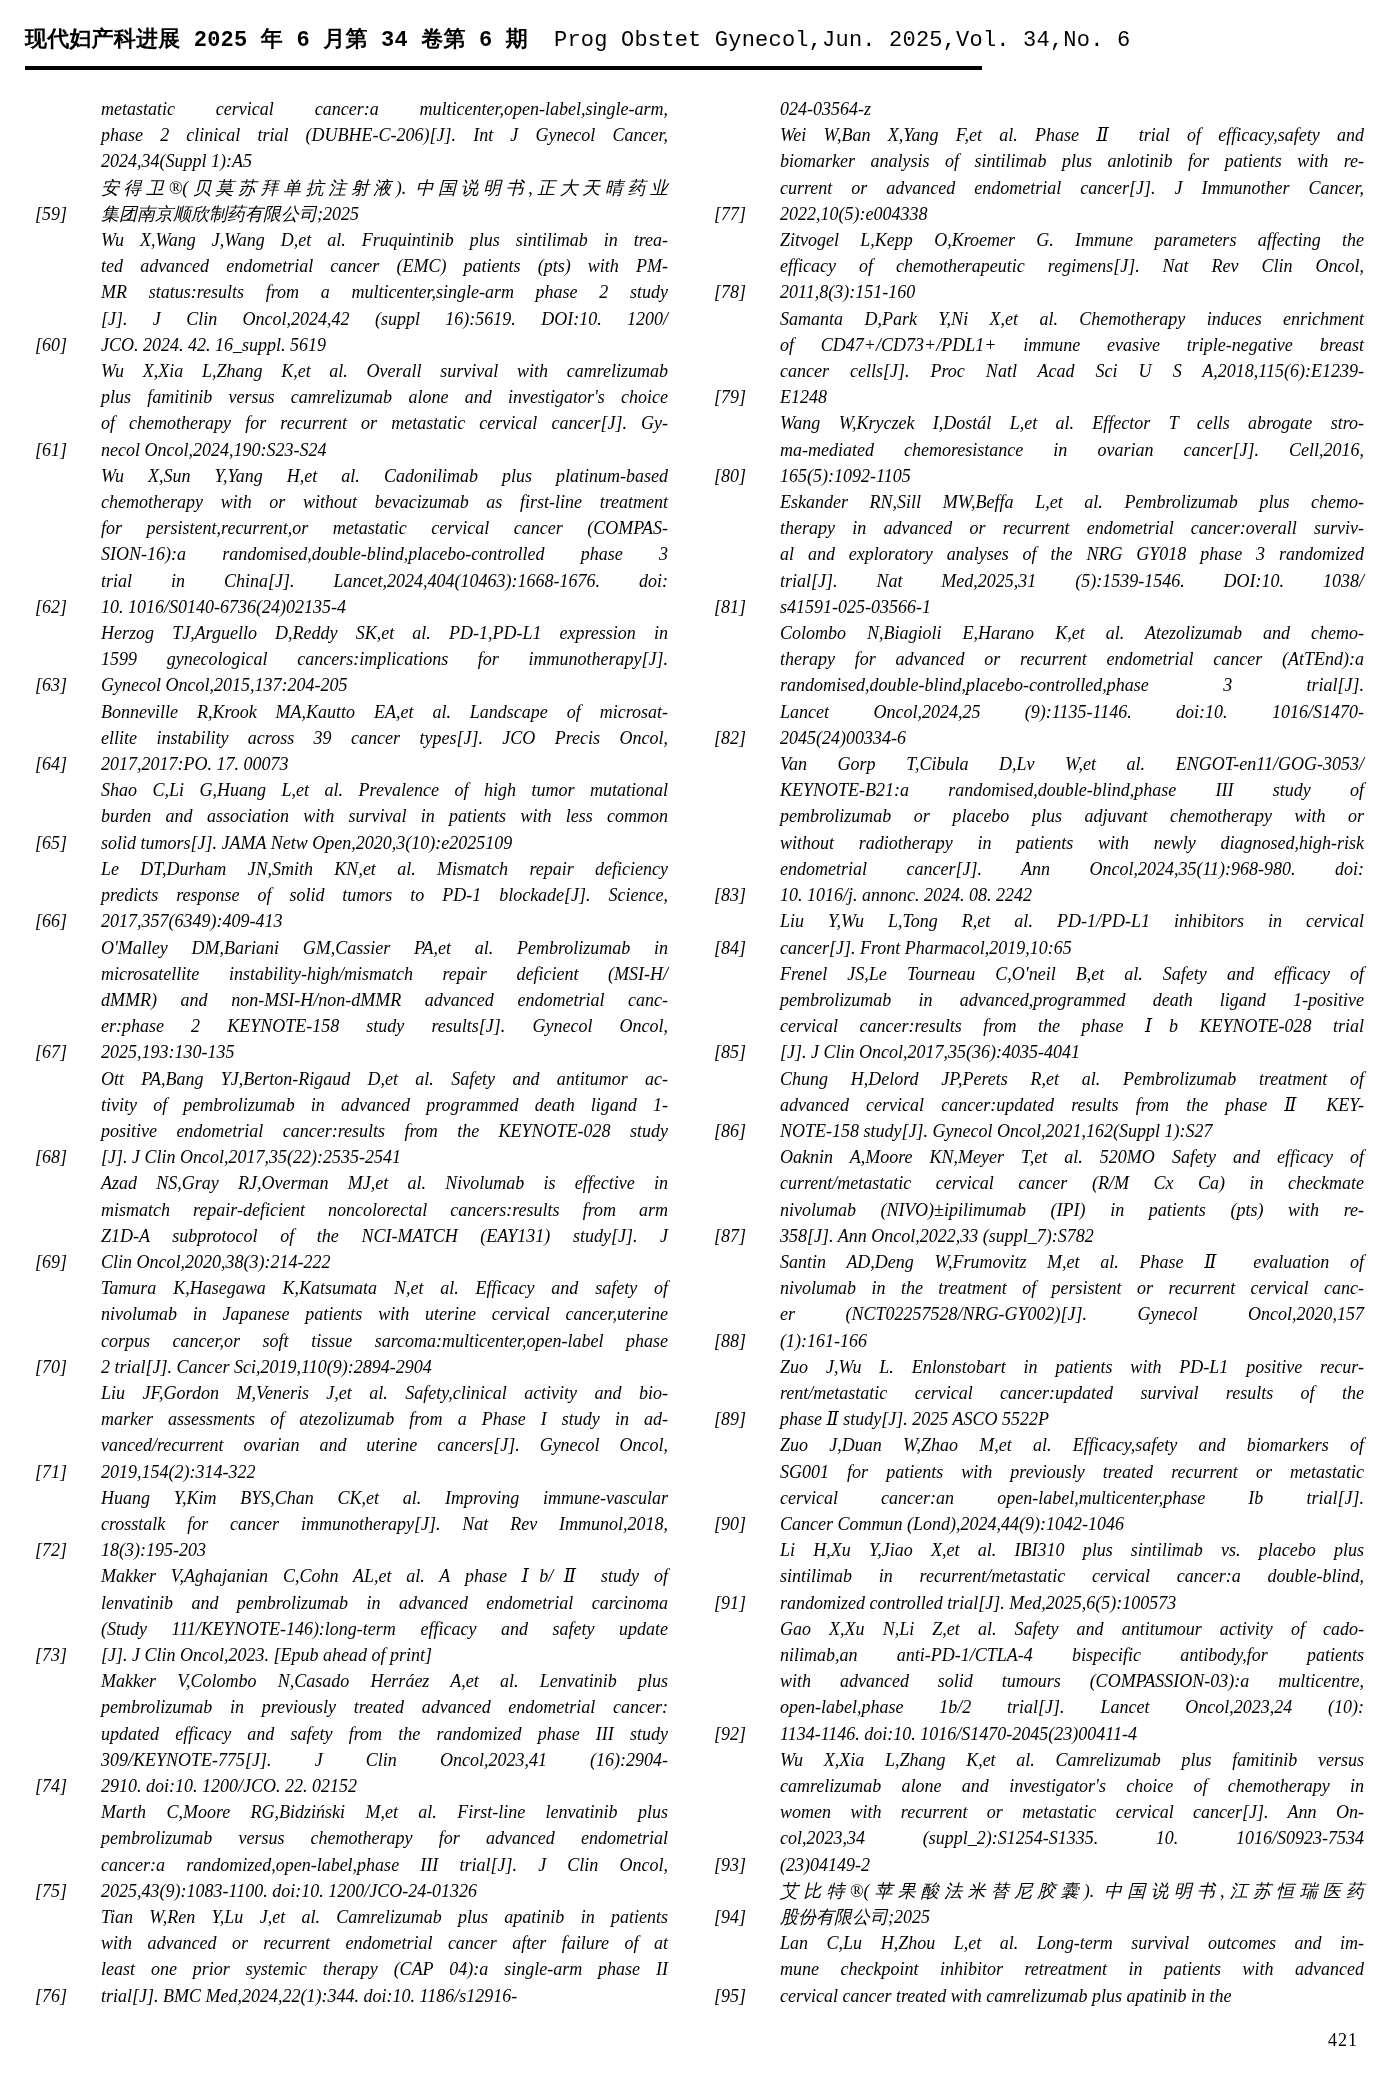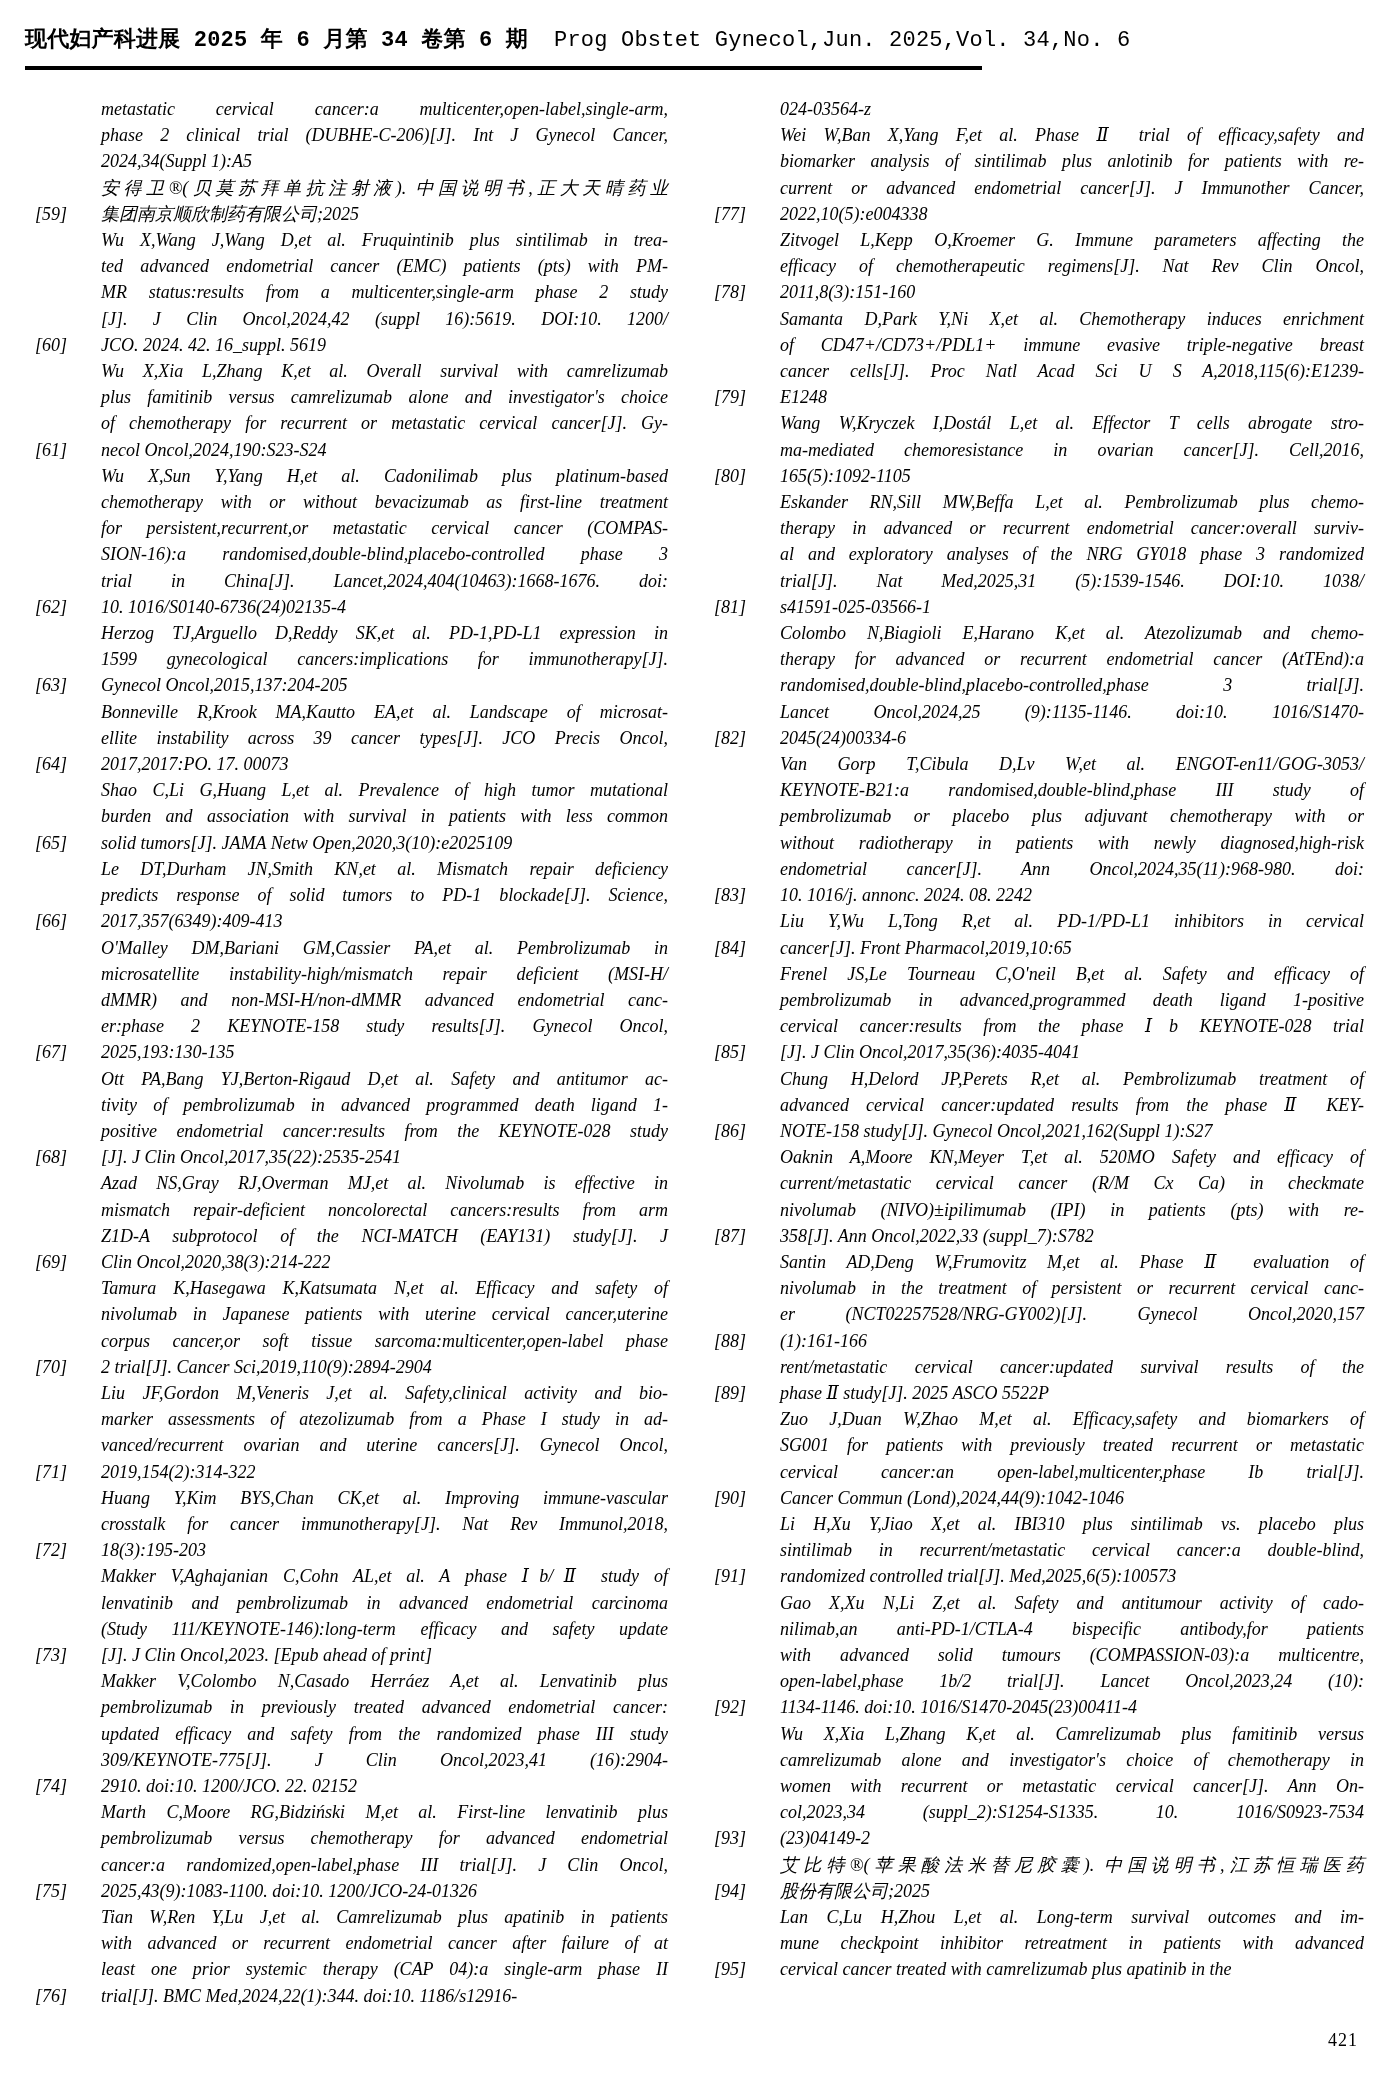--- a/index.html
+++ b/index.html
@@ -339,20 +339,21 @@
         <div class="ref-body">
           <div class="line">Santin AD,Deng W,Frumovitz M,et al. Phase Ⅱ evaluation of</div>
           <div class="line">nivolumab in the treatment of persistent or recurrent cervical canc-</div>
           <div class="line">er (NCT02257528/NRG-GY002)[J]. Gynecol Oncol,2020,157</div>
           <div class="line last">(1):161-166</div>
         </div>
       </div>
       <div class="ref">
         <div class="ref-num">[89]</div>
         <div class="ref-body">
+          <div class="line">Zuo J,Wu L. Enlonstobart in patients with PD-L1 positive recur-</div>
           <div class="line">rent/metastatic cervical cancer:updated survival results of the</div>
           <div class="line last">phase Ⅱ study[J]. 2025 ASCO 5522P</div>
         </div>
       </div>
       <div class="ref">
         <div class="ref-num">[90]</div>
         <div class="ref-body">
           <div class="line">Zuo J,Duan W,Zhao M,et al. Efficacy,safety and biomarkers of</div>
           <div class="line">SG001 for patients with previously treated recurrent or metastatic</div>
           <div class="line">cervical cancer:an open-label,multicenter,phase Ib trial[J].</div>

